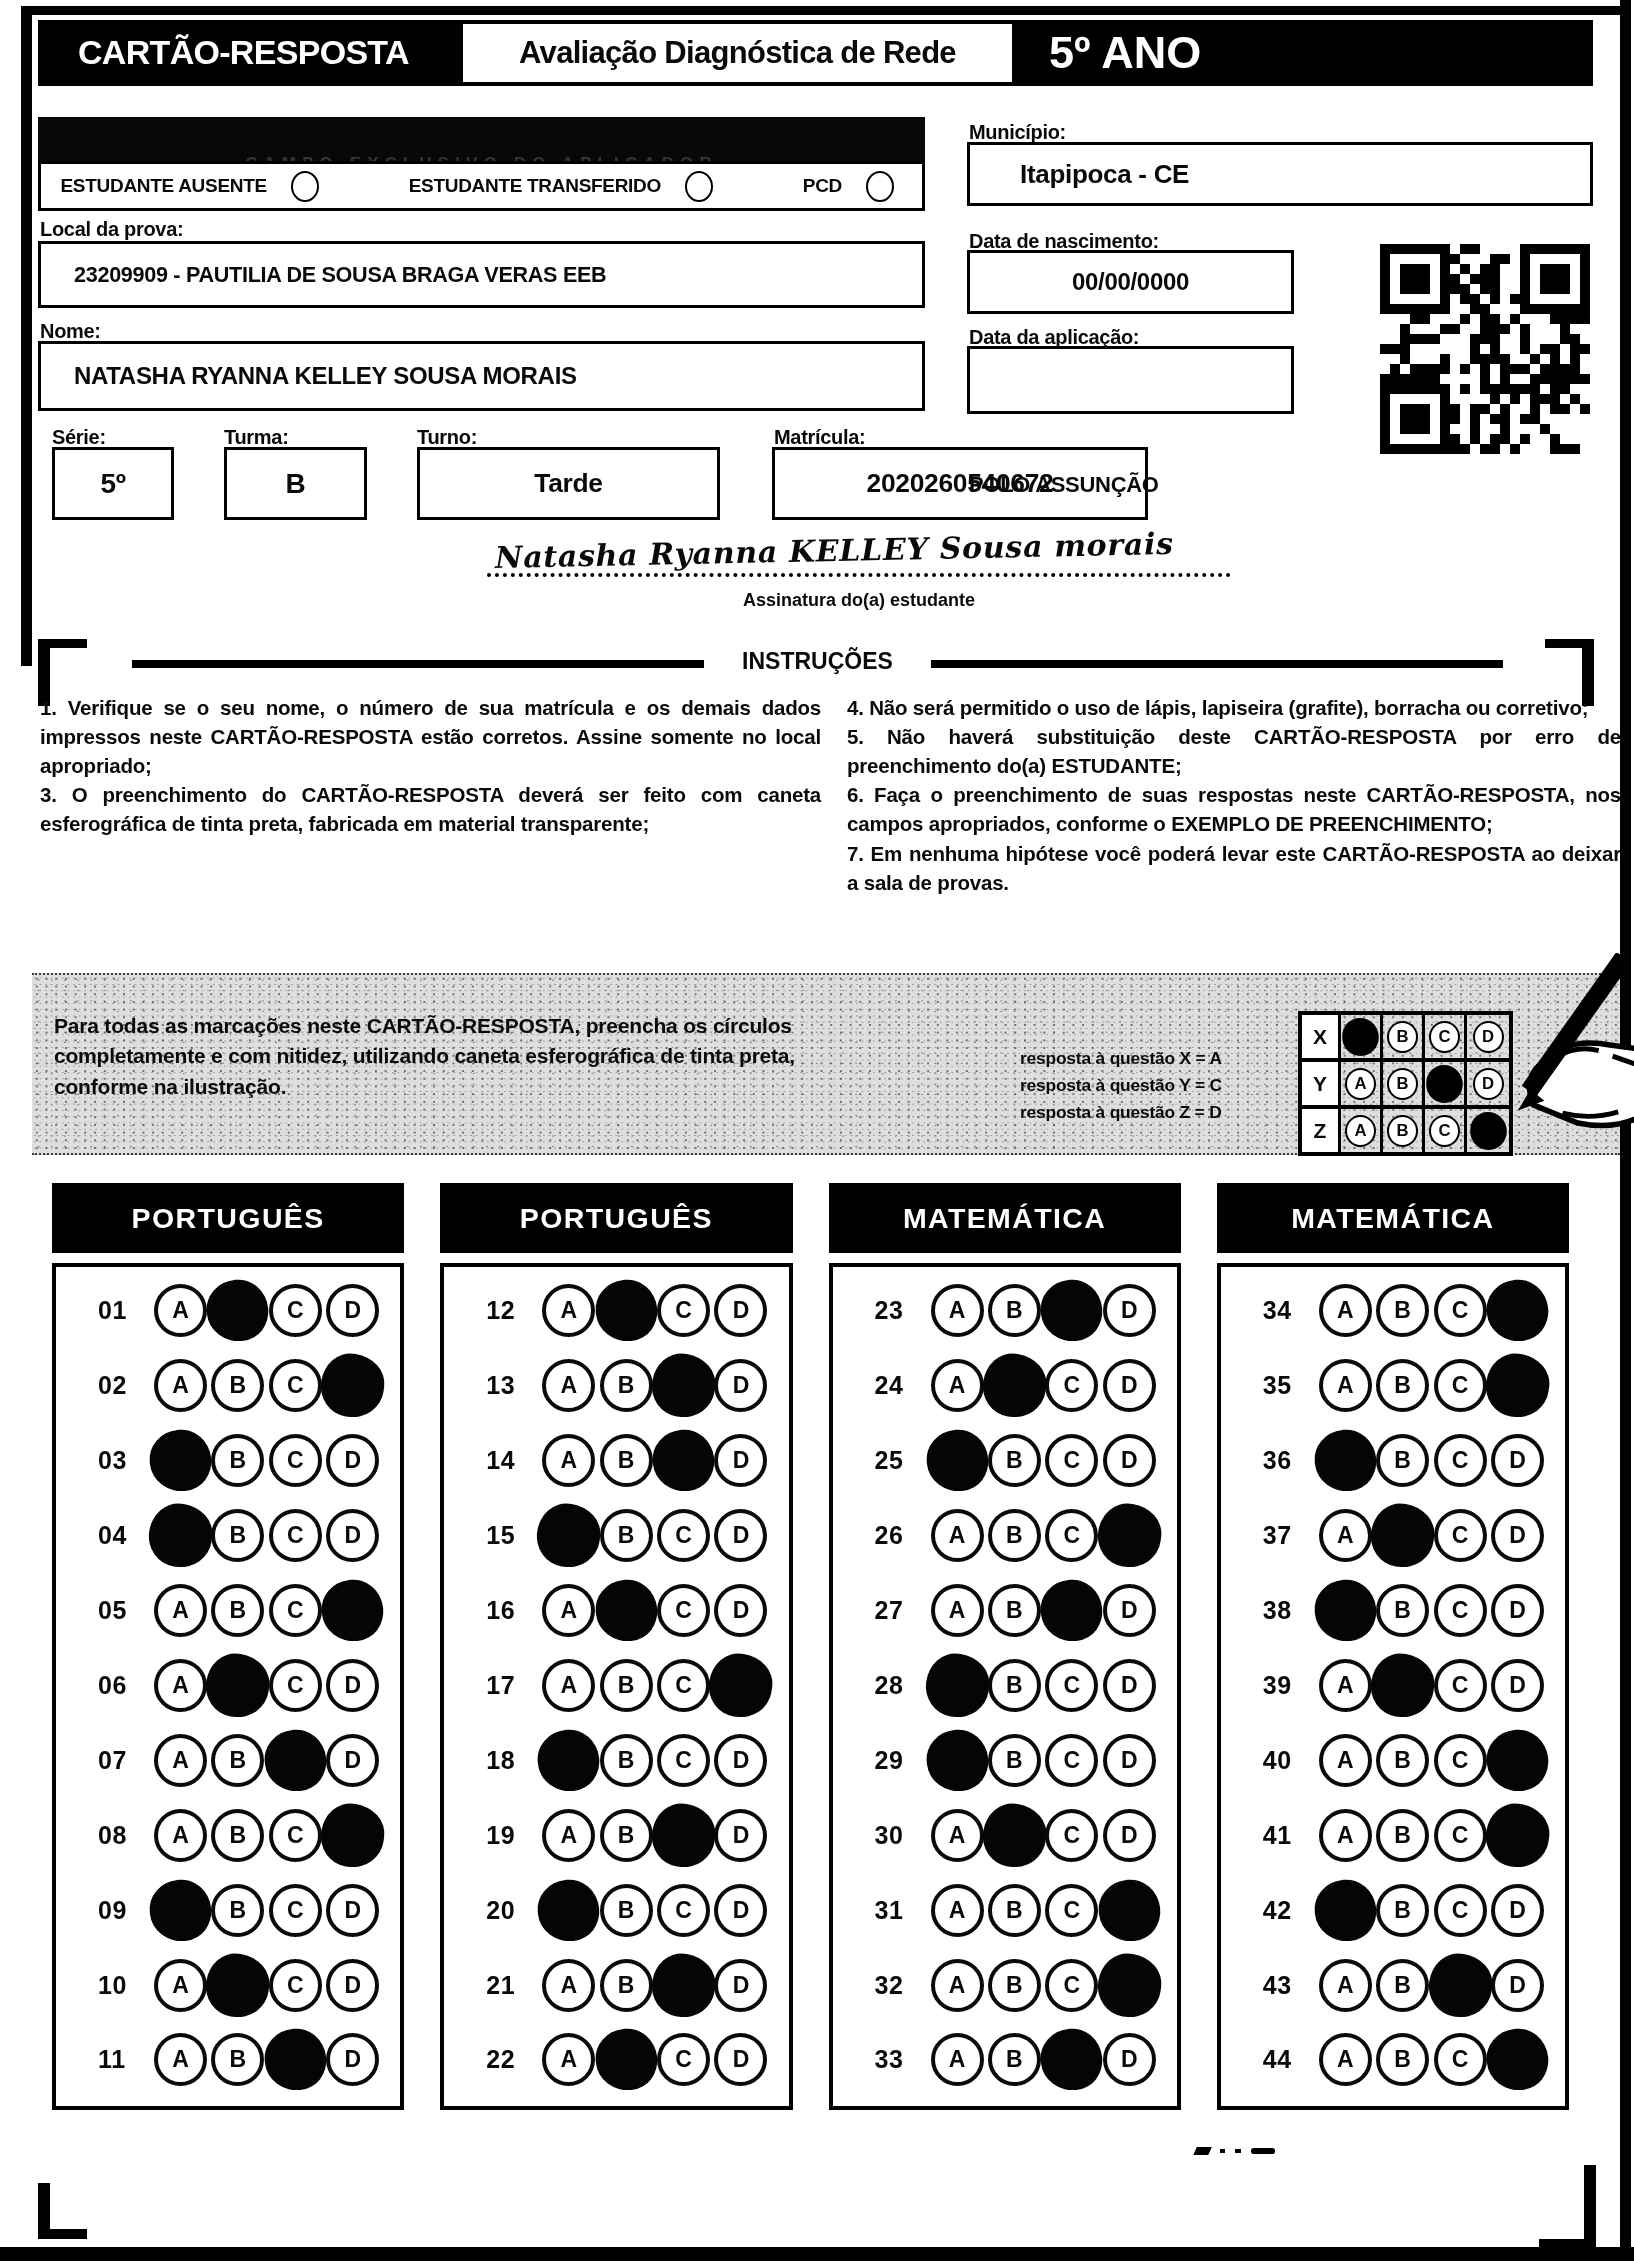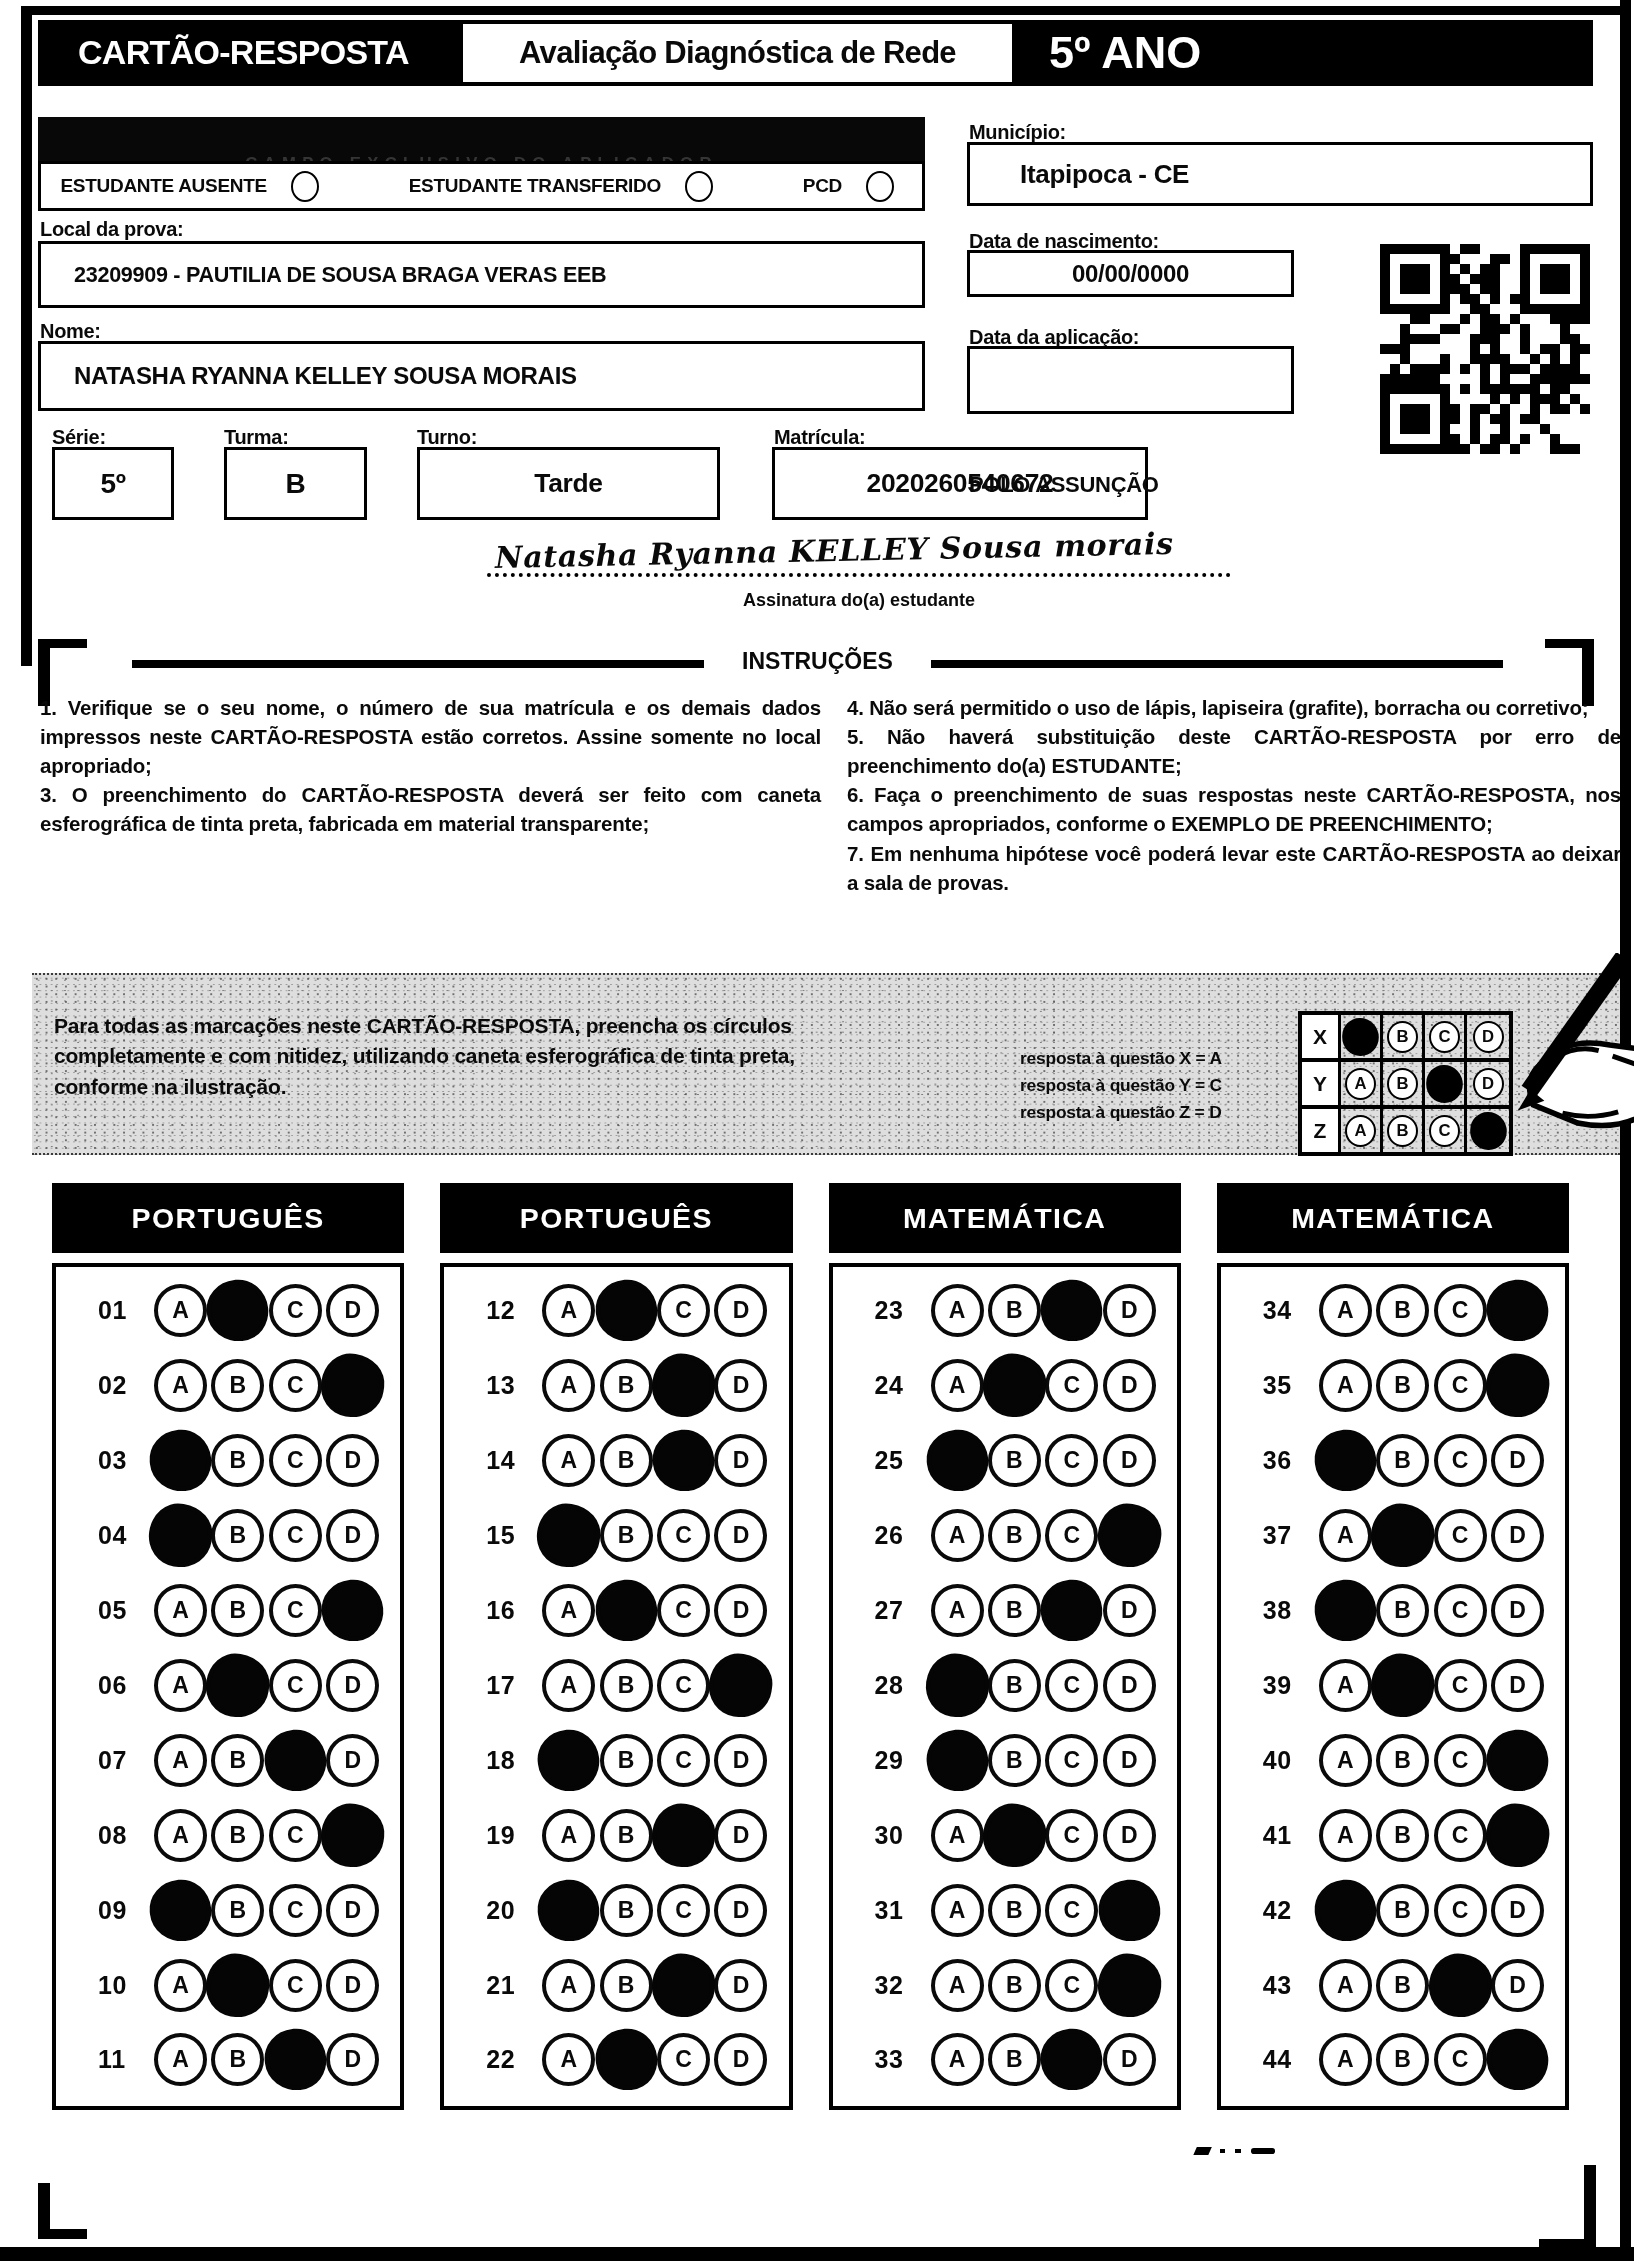--- a/index.html
+++ b/index.html
@@ -147,21 +147,21 @@
   <div class="abs lbl" style="left:774px;top:426px;">Matrícula:</div>
   <div class="abs fieldbox center" style="left:772px;top:447px;width:376px;height:73px;">
     <span class="val" style="font-size:26.4px;">2020260540672</span>
   </div>
 
   <div class="abs lbl" style="left:969px;top:121px;">Município:</div>
   <div class="abs fieldbox" style="left:967px;top:142px;width:626px;height:64px;padding-left:50px;">
     <span class="val" style="font-size:26px;">Itapipoca - CE</span>
   </div>
   <div class="abs lbl" style="left:969px;top:230px;">Data de nascimento:</div>
-  <div class="abs fieldbox center" style="left:967px;top:250px;width:327px;height:47px;">
+  <div class="abs fieldbox center" style="left:967px;top:250px;width:327px;height:64px;">
     <span class="val" style="font-size:24px;">00/00/0000</span>
   </div>
   <div class="abs lbl" style="left:969px;top:326px;">Data da aplicação:</div>
   <div class="abs fieldbox center" style="left:967px;top:346px;width:327px;height:68px;">
     <span class="val"></span>
   </div>
 
   <div class="abs qr" style="left:1376px;top:240px;width:218px;height:218px;" id="qr">
       <span class="qrc on"></span>
       <span class="qrc on"></span>

